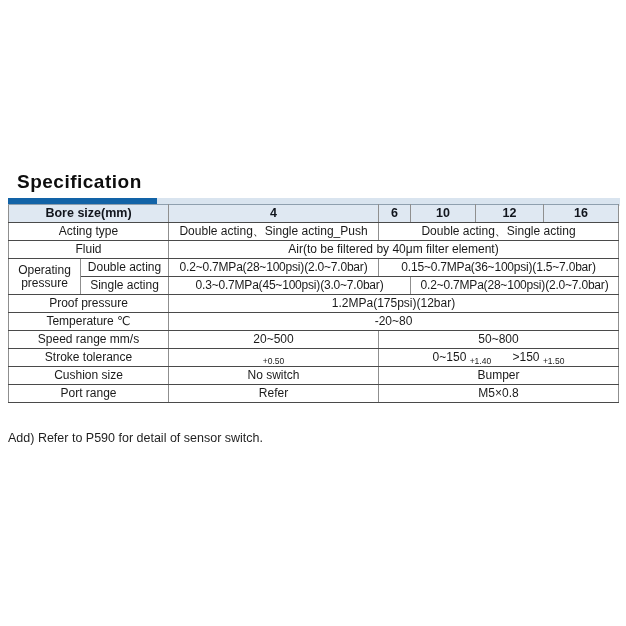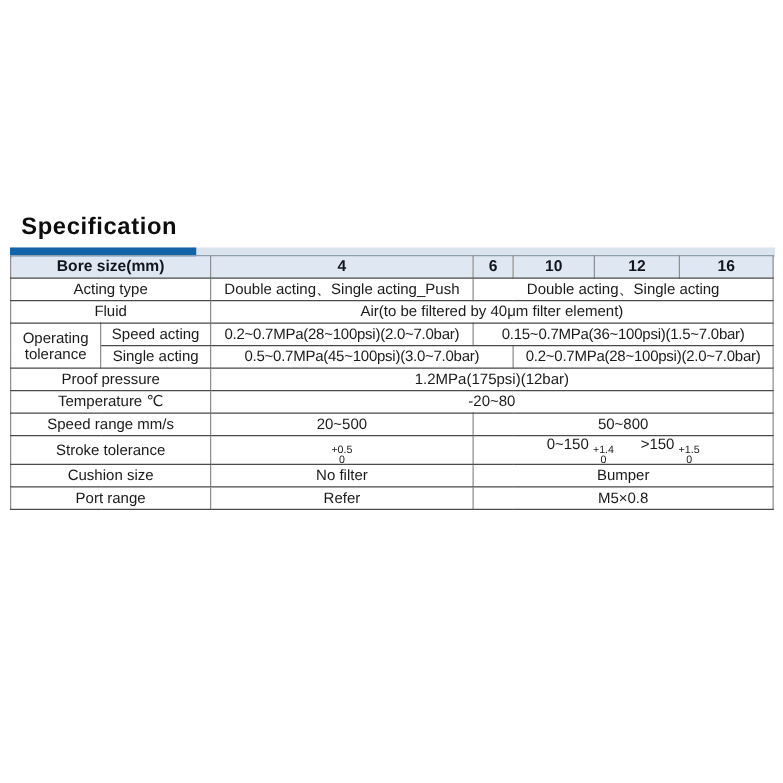--- a/index.html
+++ b/index.html
@@ -22,21 +22,21 @@
   table.spec{position:absolute;left:8px;top:204px;width:610px;
     border-collapse:collapse;table-layout:fixed;}
   table.spec td{border:1px solid;border-color:#4a4a4a #8f8f8f;
     height:18px;vertical-align:middle;text-align:center;
     font-size:12px;line-height:1.05;padding:0 2px;overflow:hidden;}
   tr.head td{background:var(--header-row-bg,#dfe8f2);font-weight:bold;
     font-size:12.5px;border-top-color:#8e9fae;color:#11151d;}
   td.lbl{text-align:left;padding-left:9px;font-size:12.5px;}
   td.sub{font-size:11px;}
   td.d10{font-size:10.5px;letter-spacing:-0.2px;}
-  .tol{display:inline-flex;flex-direction:column;align-items:center;
+  .tol{display:inline-flex;flex-direction:row;align-items:center;
     font-size:8.5px;line-height:8px;vertical-align:-3px;letter-spacing:0;}
   .gap{display:inline-block;width:18px;}
 
   .footnote{position:absolute;left:8px;top:431px;font-size:12.5px;color:#1f1f1f;}
 </style>
 </head>
 <body>
 
 <div class="canvas">
 
@@ -72,29 +72,29 @@
       <td class="sub">Double acting、Single acting_Push</td>
       <td colspan="4">Double acting、Single acting</td>
     </tr>
 
     <tr>
       <td colspan="2" class="lbl">Fluid</td>
       <td colspan="5">Air(to be filtered by 40μm filter element)</td>
     </tr>
 
     <tr>
-      <td rowspan="2" class="lbl">Operating tolerance</td>
-      <td class="sub">Speed acting</td>
+      <td rowspan="2" class="lbl">Operating pressure</td>
+      <td class="sub">Double acting</td>
       <td class="d10">0.2~0.7MPa(28~100psi)(2.0~7.0bar)</td>
       <td colspan="4" class="d10">0.15~0.7MPa(36~100psi)(1.5~7.0bar)</td>
     </tr>
 
     <tr>
       <td class="sub">Single acting</td>
-      <td colspan="2" class="d10">0.5~0.7MPa(45~100psi)(3.0~7.0bar)</td>
+      <td colspan="2" class="d10">0.3~0.7MPa(45~100psi)(3.0~7.0bar)</td>
       <td colspan="3" class="d10">0.2~0.7MPa(28~100psi)(2.0~7.0bar)</td>
     </tr>
 
     <tr>
       <td colspan="2" class="lbl">Proof pressure</td>
       <td colspan="5">1.2MPa(175psi)(12bar)</td>
     </tr>
 
     <tr>
       <td colspan="2" class="lbl">Temperature ℃</td>
@@ -124,26 +124,27 @@
         <span>&gt;150</span>
         <span class="tol">
           <span>+1.5</span>
           <span>0</span>
         </span>
       </td>
     </tr>
 
     <tr>
       <td colspan="2" class="lbl">Cushion size</td>
-      <td>No filter</td>
+      <td>No switch</td>
       <td colspan="4">Bumper</td>
     </tr>
 
     <tr>
       <td colspan="2" class="lbl">Port range</td>
       <td>Refer</td>
       <td colspan="4">M5×0.8</td>
     </tr>
   </tbody>
     </table>
 
+  <div class="footnote">Add) Refer to P590 for detail of sensor switch.</div>
 
 </div>
 
 </body></html>

